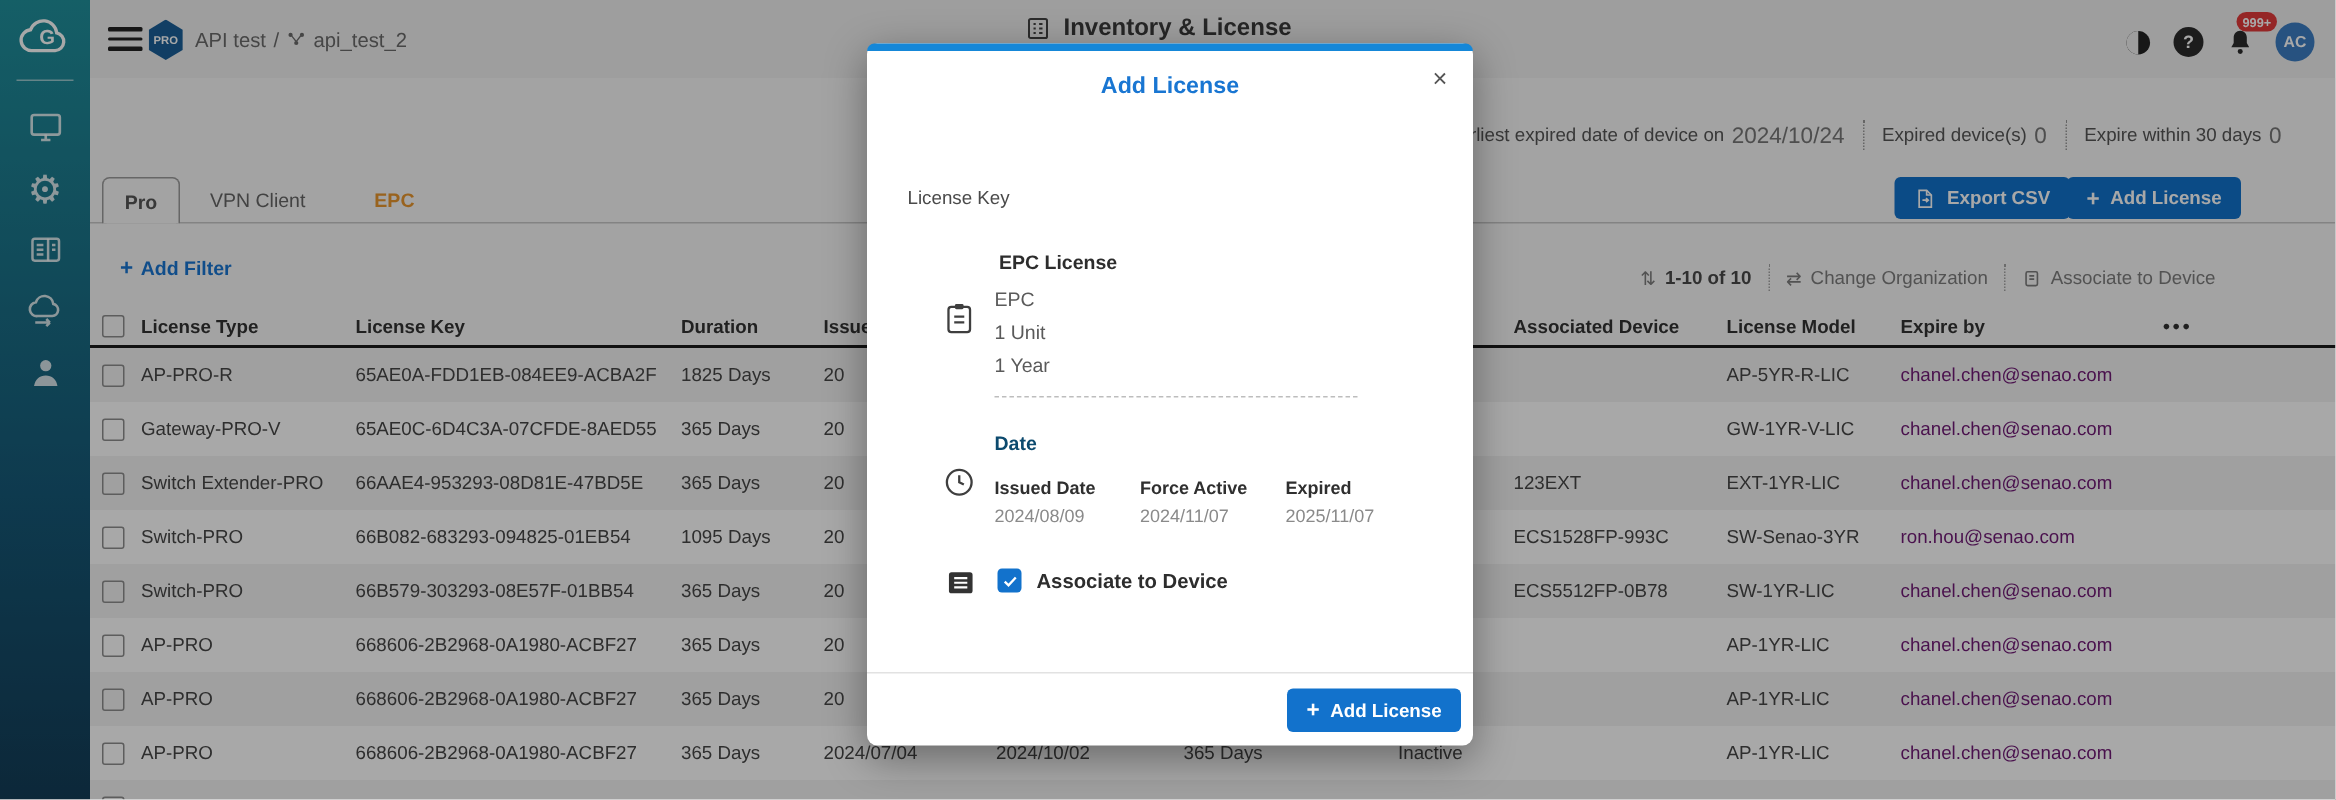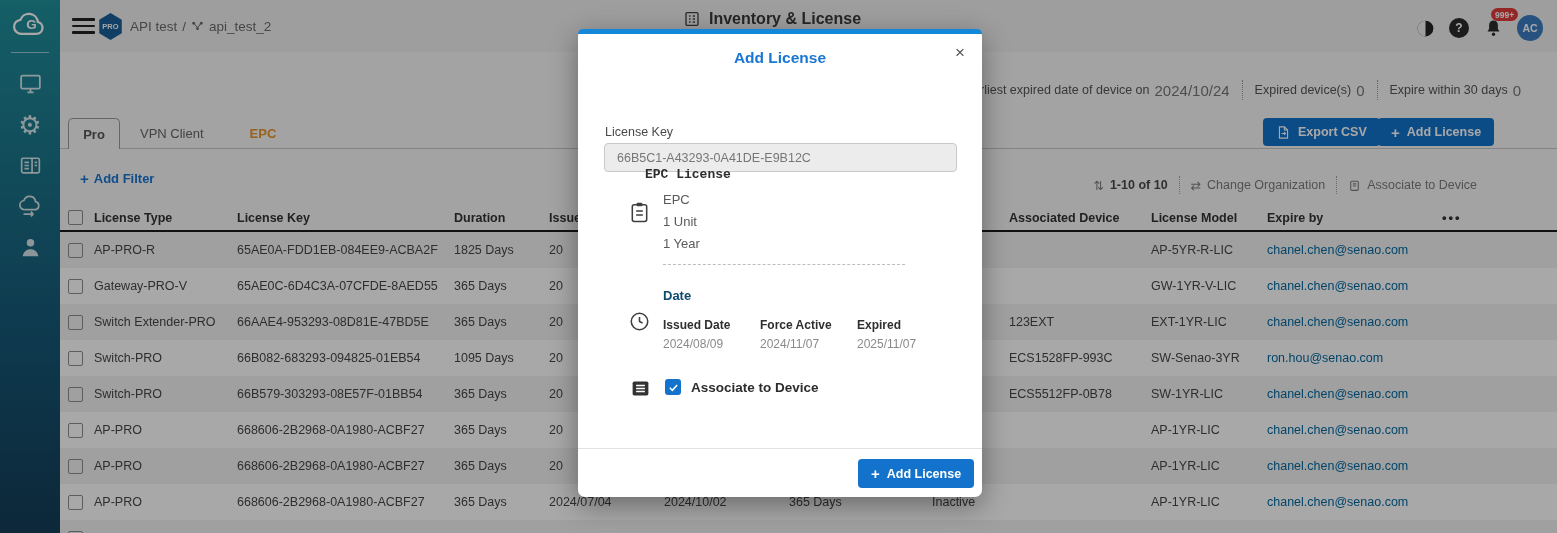--- a/index.html
+++ b/index.html
@@ -74,38 +74,38 @@
   
   .table { position:absolute; left:60px; right:0; top:205px; z-index:1; }
   .tgrid { display:grid; grid-template-columns:32px 143px 217px 95px 115px 125px 143px 77px 142px 116px 157px 1fr;
     padding-left:2px; align-items:center; }
   .thead { height:27px; font-size:12.5px; font-weight:700; color:#333; border-bottom:2px solid #1b1b1b; }
   .trow { height:36px; font-size:12.5px; color:#474747; background:#fff; }
   .trow:nth-child(even) { background:#f3f3f3; }
   .cbx { width:15px; height:15px; border:1.5px solid #8d8d8d; border-radius:2px; margin-left:6px;
     background:transparent; cursor:pointer; }
   .cell-more { padding-left:18px; font-size:13px; letter-spacing:2px; color:#333; cursor:pointer; }
-  .email { color:#0369a1; }
+  .email { color:#701a75; }
 
   
   .overlay { position:absolute; inset:0; background:rgba(0,0,0,.34); z-index:40; }
   .modal { position:absolute; left:578px; top:29px; width:404px; height:468px; background:#fff;
     border-radius:7px; box-shadow:0 8px 28px rgba(0,0,0,.38); z-index:50; }
   .modal-top { height:5px; background:#1587d8; border-radius:7px 7px 0 0; }
   .modal-title { text-align:center; color:#1976d2; font-size:15.5px; font-weight:700; margin-top:15px; }
   .modal-close { position:absolute; right:17px; top:15px; font-size:17px; color:#555; line-height:1; cursor:pointer; }
   .lk-label { position:absolute; left:27px; top:96px; font-size:12.5px; color:#4a4a4a; }
   .lk-input { position:absolute; left:26px; top:114px; width:353px; height:29px; background:#ececec;
     border:1px solid #c9c9c9; border-radius:4px; color:#777; font-size:12.5px; padding:0 12px;
     font-family:inherit; }
   .sec-icon { position:absolute; color:#3f3f3f; }
   .icon-clipboard { left:50px; top:172px; }
   .icon-clock { left:50px; top:281px; }
   .icon-list { left:52px; top:349px; }
-  .epc-heading { position:absolute; left:67px; top:138px; font-size:13px; font-weight:700; color:#2d2d2d;font-family:Liberation Mono, monospace; }
+  .epc-heading { position:absolute; left:88px; top:138px; font-size:13px; font-weight:700; color:#2d2d2d; }
   .epc-lines { position:absolute; left:85px; top:160px; font-size:13px; color:#5a5a5a; line-height:22px; }
   .dash-divider { position:absolute; left:85px; top:235px; width:242px; border-top:1px dashed #bdbdbd; }
   .date-heading { position:absolute; left:85px; top:259px; font-size:13px; font-weight:700; color:#0c4a6e; }
   .date-cols { position:absolute; left:85px; top:289px; display:flex; }
   .date-col { width:97px; margin-right:0; }
   .date-col + .date-col { margin-left:0; }
   .dc-label { font-size:12px; font-weight:700; color:#2f2f2f; }
   .dc-value { font-size:12px; color:#8a8a8a; margin-top:5px; }
   .assoc-row { position:absolute; left:87px; top:350px; display:flex; align-items:center; gap:10px; }
   .chk { width:16px; height:16px; background:#1272cc; border-radius:3px; display:flex;
@@ -410,21 +410,20 @@
   </div>
 
   <div class="overlay"></div>
 
   <div class="modal">
     <div class="modal-top"></div>
     <div class="modal-title">Add License</div>
     <span class="modal-close">×</span>
 
     <label class="lk-label">License Key</label>
-    <input class="lk-input" type="text" readonly="" value="66B5C1-A43293-0A41DE-E9B12C" style="">
 
     <span class="sec-icon icon-clipboard">
       <svg width="23" height="23" viewBox="0 0 24 24" fill="none" stroke="#3f3f3f" stroke-width="1.6">
         <rect x="4.5" y="3.8" width="15" height="17.5" rx="2"></rect>
         <rect x="9" y="1.8" width="6" height="3.6" rx="1" fill="#3f3f3f" stroke="none"></rect>
         <path d="M8.5 10.5h7M8.5 14.5h7"></path>
       </svg>
     </span>
     <div class="epc-heading">EPC License</div>
     <div class="epc-lines">

